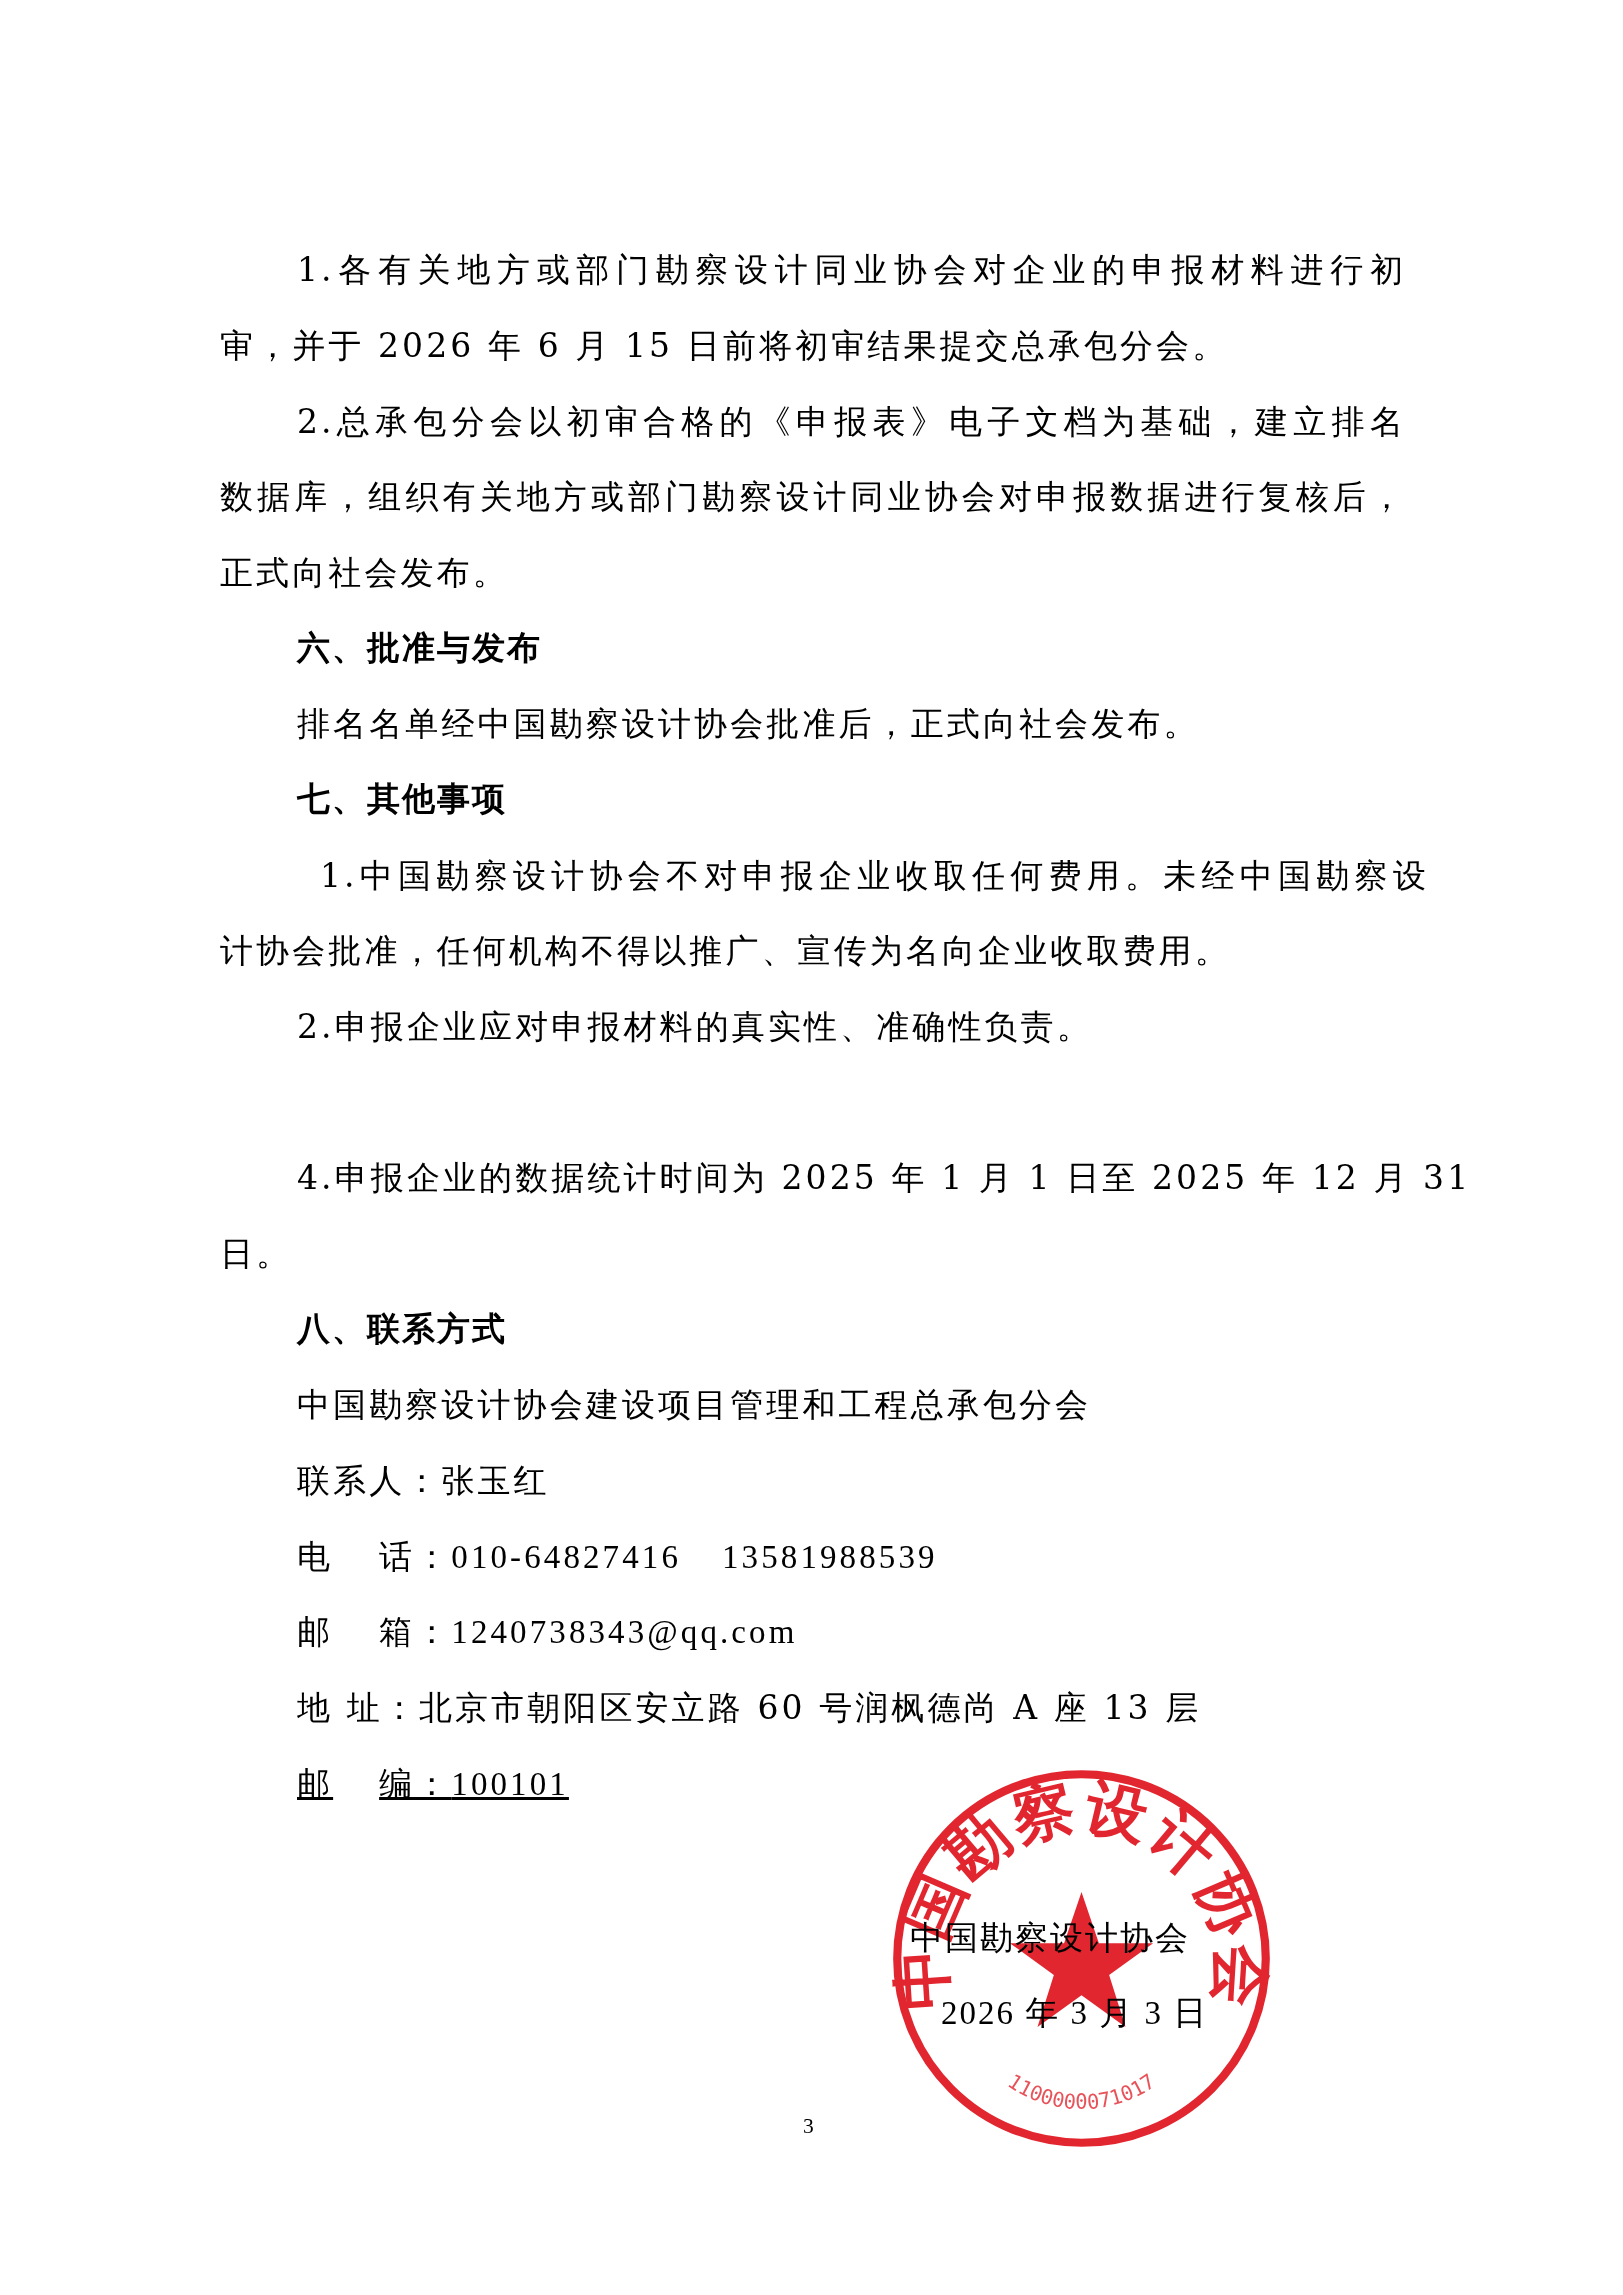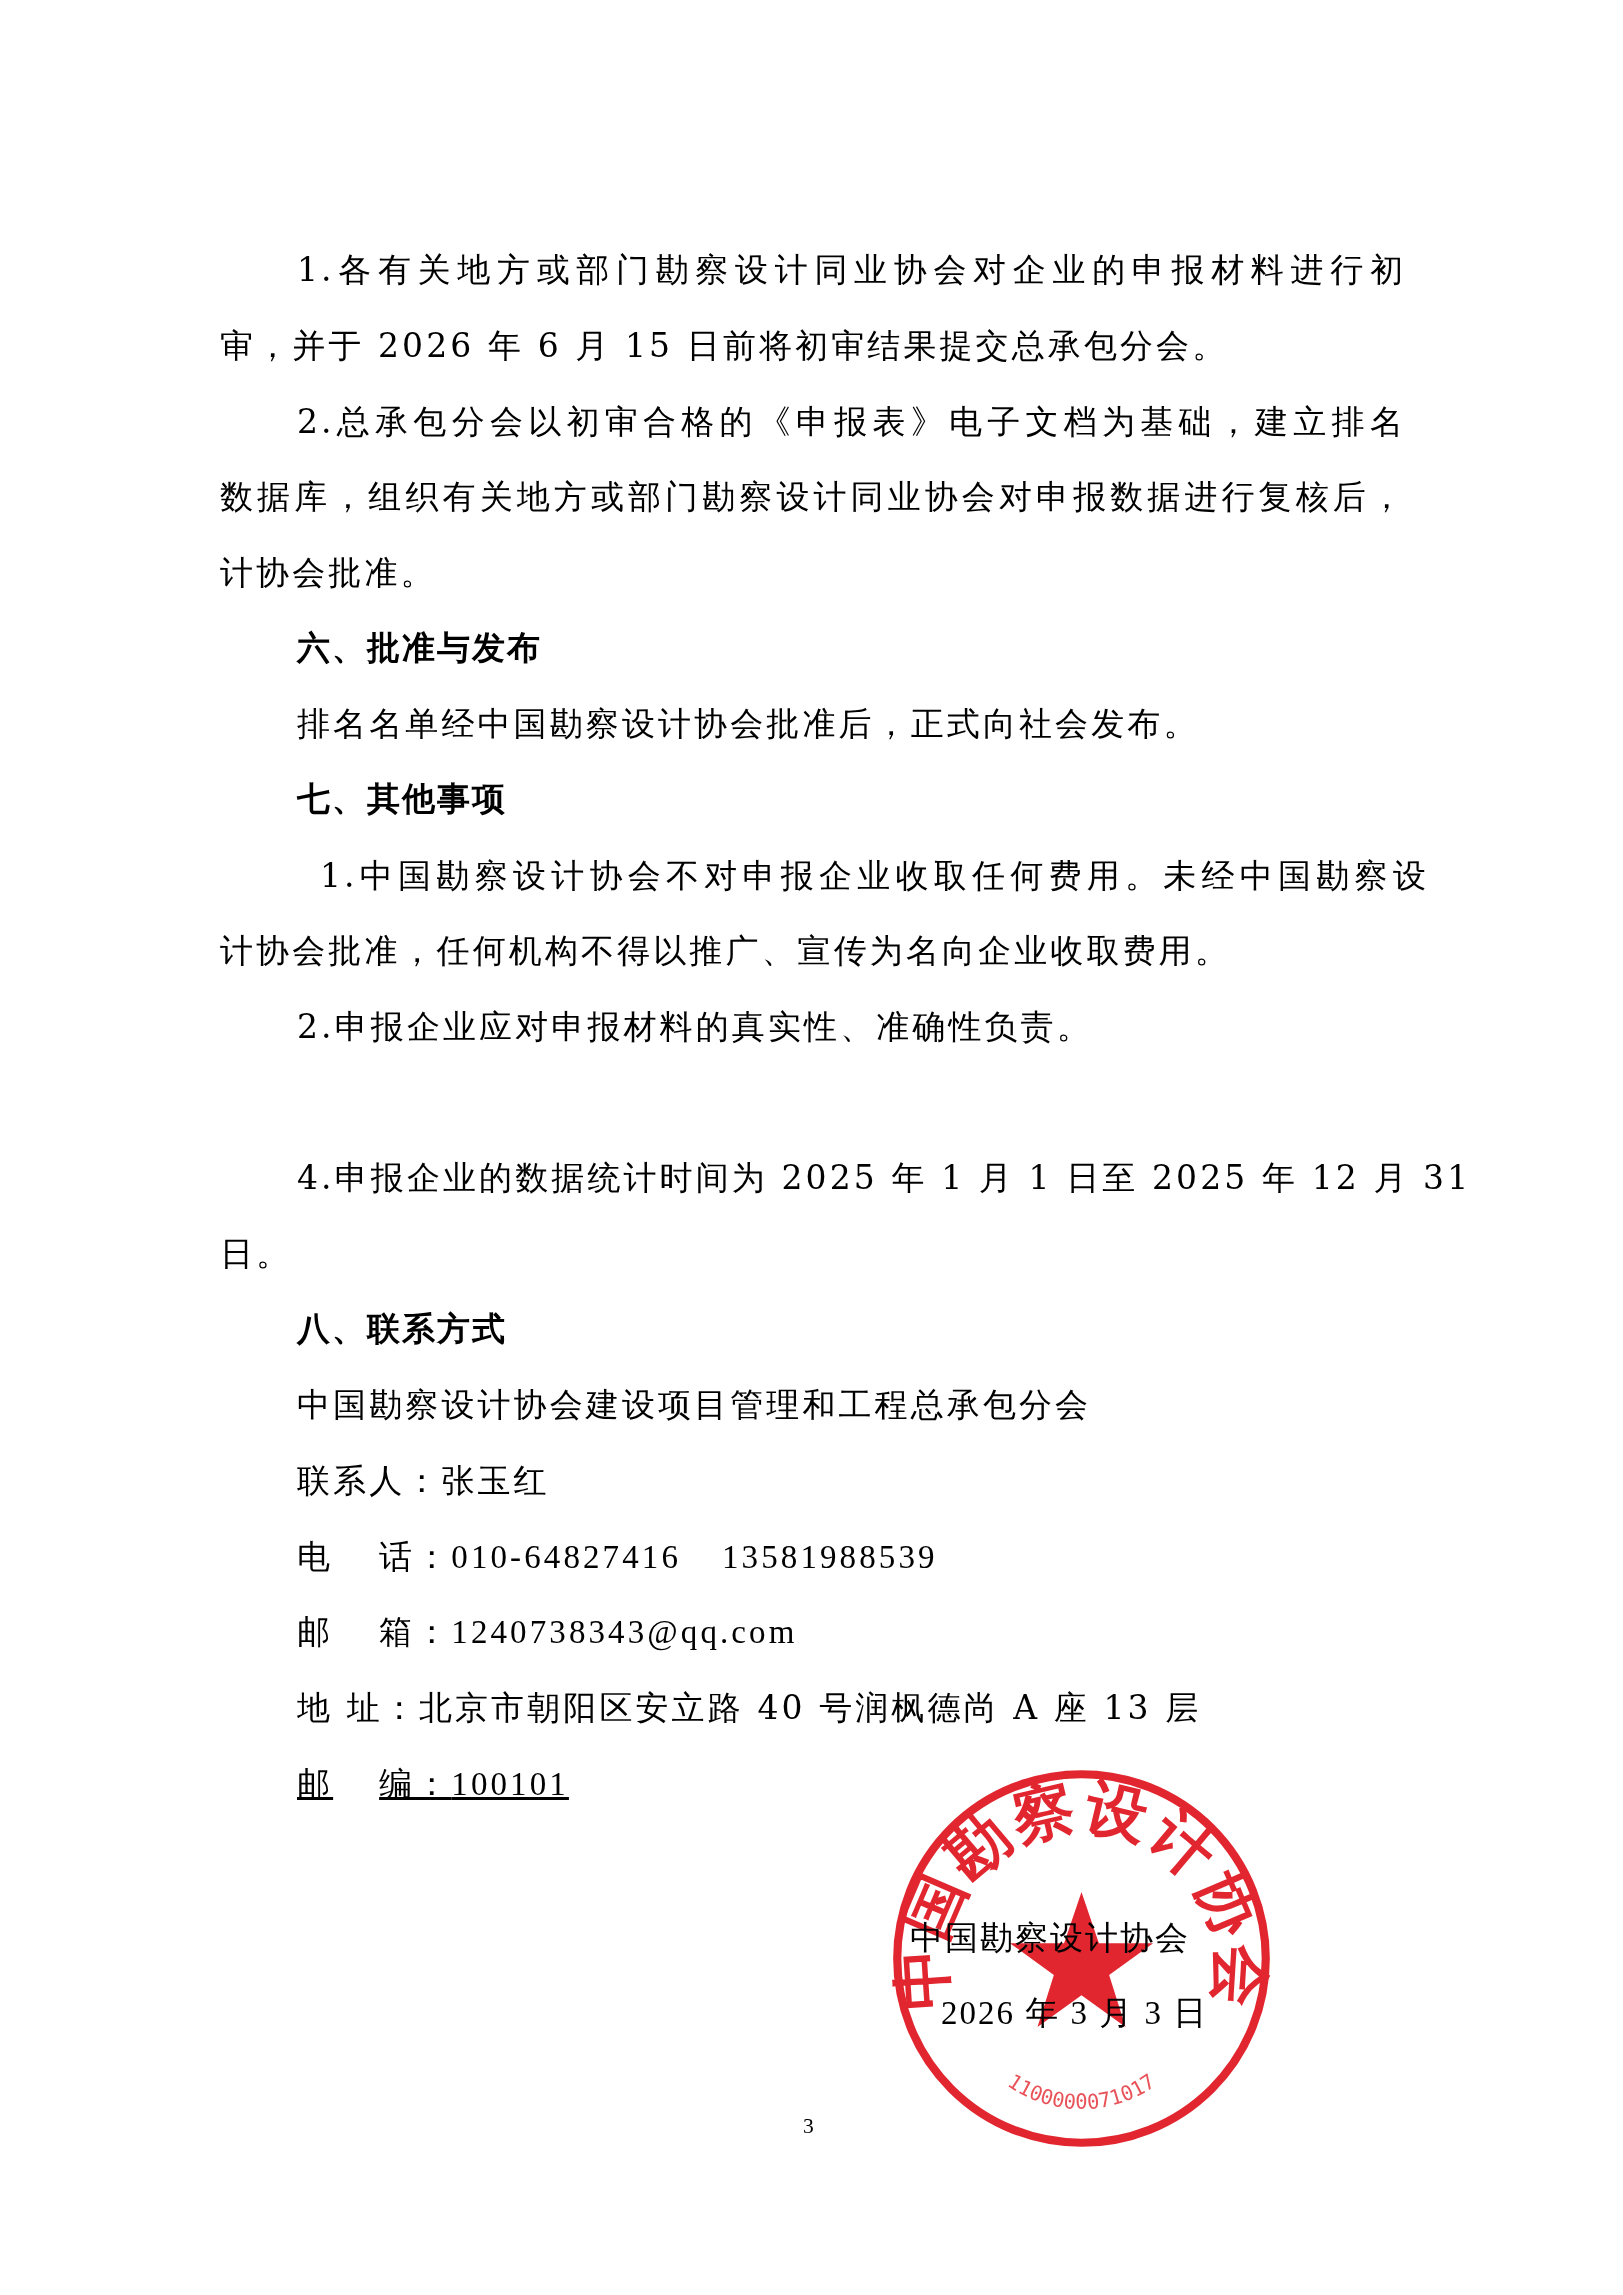--- a/index.html
+++ b/index.html
@@ -19,21 +19,21 @@
 </head>
 <body>
 
 <div class="page">
 
   <div class="line indent justify" style="top:249px;">1.各有关地方或部门勘察设计同业协会对企业的申报材料进行初</div>
   <div class="line" style="top:325px;">审，并于 2026 年 6 月 15 日前将初审结果提交总承包分会。</div>
 
   <div class="line indent justify" style="top:401px;">2.总承包分会以初审合格的《申报表》电子文档为基础，建立排名</div>
   <div class="line justify" style="top:476px;">数据库，组织有关地方或部门勘察设计同业协会对申报数据进行复核后，</div>
-  <div class="line" style="top:552px;">计协会批准。</div>
+  <div class="line" style="top:552px;">正式向社会发布。</div>
 
   <div class="line indent heading" style="top:628px;">六、批准与发布</div>
   <div class="line indent" style="top:703px;">排名名单经中国勘察设计协会批准后，正式向社会发布。</div>
 
   <div class="line indent heading" style="top:779px;">七、其他事项</div>
   <div class="line indent justify" style="top:855px;margin-left:23px;">1.中国勘察设计协会不对申报企业收取任何费用。未经中国勘察设</div>
   <div class="line" style="top:930px;">计协会批准，任何机构不得以推广、宣传为名向企业收取费用。</div>
   <div class="line indent" style="top:1006px;">2.申报企业应对申报材料的真实性、准确性负责。</div>
   <div class="line indent justify" style="top:1157px;">4.申报企业的数据统计时间为 2025 年 1 月 1 日至 2025 年 12 月 31</div>
   <div class="line" style="top:1233px;">日。</div>
@@ -47,21 +47,21 @@
 
   <div class="line indent" style="top:1536px;">
     <span>电</span><span class="gap"></span><span>话：</span><span style="font-family:'Liberation Serif',serif;">010-64827416</span><span style="display:inline-block;width:41px;"></span><span style="font-family:'Liberation Serif',serif;">13581988539</span>
   </div>
 
   <div class="line indent" style="top:1611px;">
     <span>邮</span><span class="gap"></span><span>箱：</span><span style="font-family:'Liberation Serif',serif;">1240738343@qq.com</span>
   </div>
 
   <div class="line indent" style="top:1687px;">
-    <span>地 址：</span><span>北京市朝阳区安立路 40 号润枫德尚 A 座 13 层</span>
+    <span>地 址：</span><span>北京市朝阳区安立路 60 号润枫德尚 A 座 13 层</span>
   </div>
 
   <div class="line indent" style="top:1763px;text-decoration:underline;">
     <span>邮</span><span class="gap"></span><span>编：</span><span style="font-family:'Liberation Serif',serif;">100101</span>
   </div>
 
   <svg class="seal" viewBox="0 0 760 760">
     <defs>
       <path id="sealArc" d="M 120 470 A 270 270 0 1 1 640 470"></path>
       <path id="codeArc" d="M 170 560 A 250 250 0 0 0 590 560"></path>

